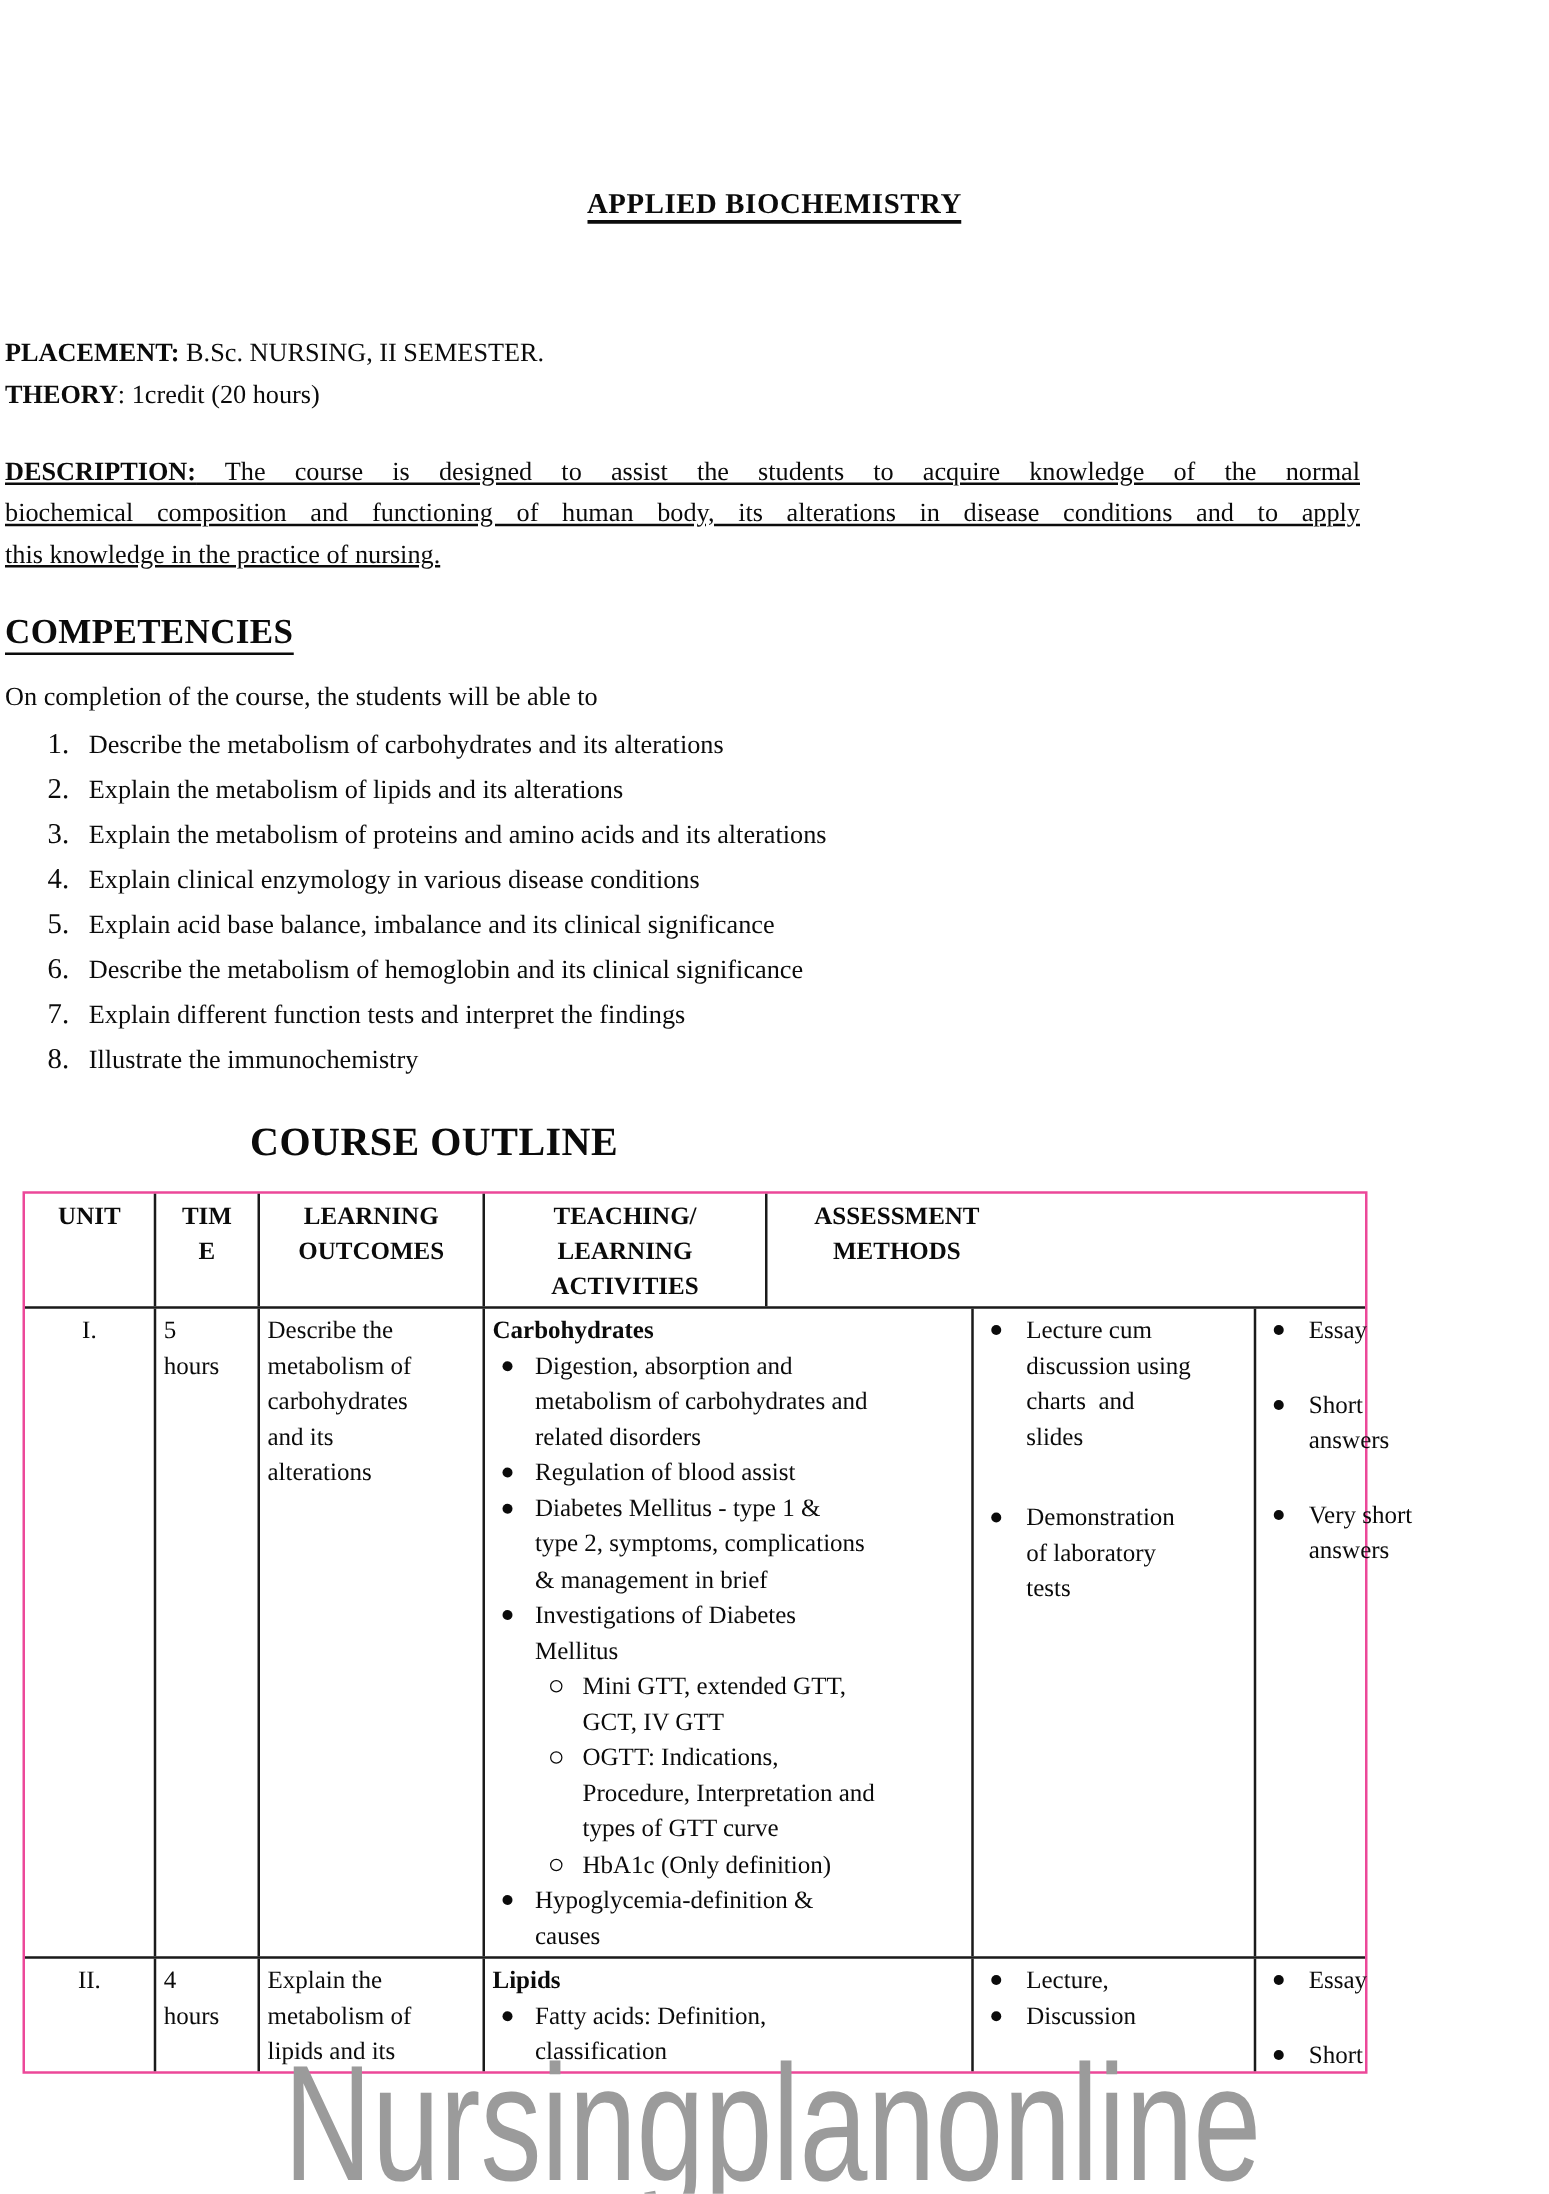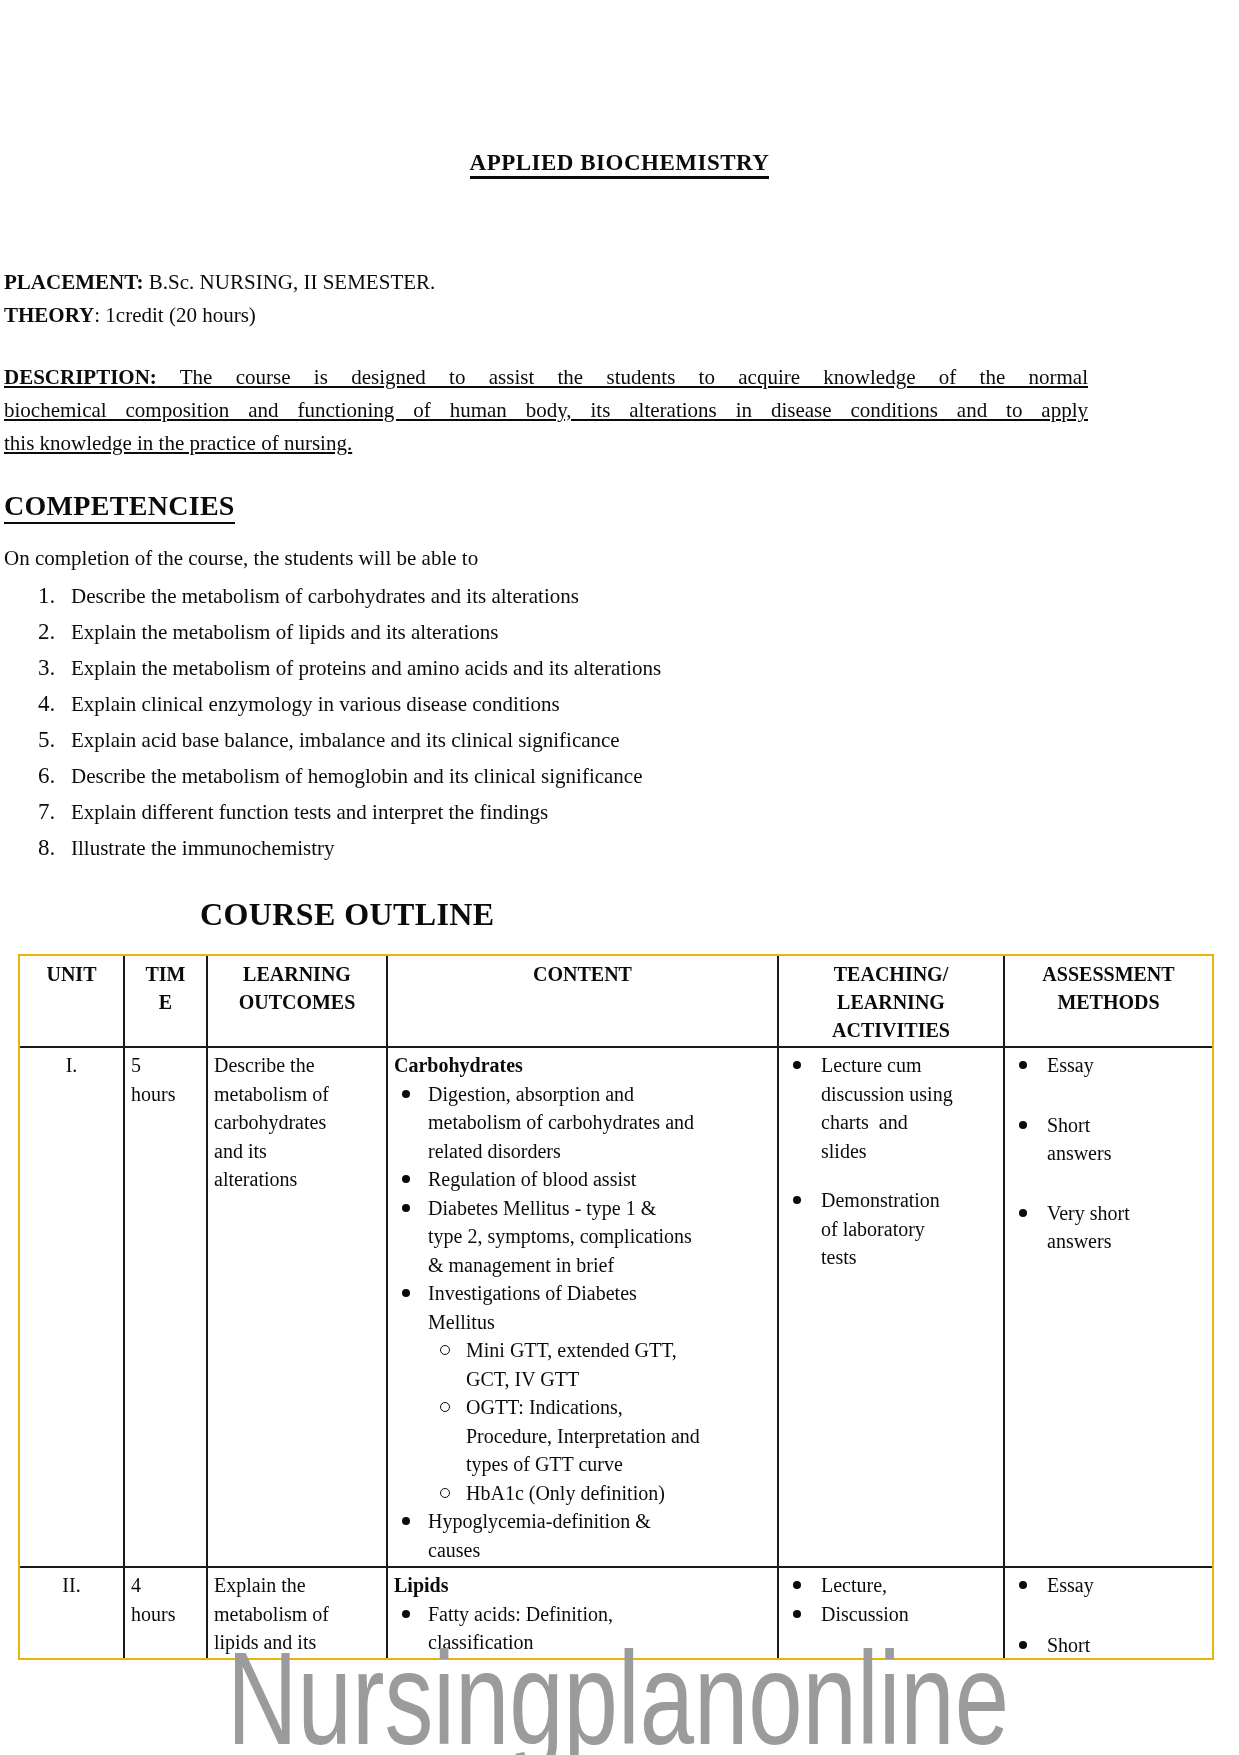--- a/index.html
+++ b/index.html
@@ -30,21 +30,21 @@
   .comp-intro{margin-top:17px;}
   .comp-list{margin-top:5px;}
   .c-item{position:relative;padding-left:67px;height:36px;line-height:33px;}
   .c-num{position:absolute;left:34px;top:-1px;font-size:23px;}
 
   
   .outline-head{margin-top:30px;margin-left:196px;}
   .outline-head .hd{font-weight:bold;font-size:32px;letter-spacing:.4px;}
 
   
-  .otable{margin-top:19px;margin-left:14px;width:1196px;border:2px solid #eab308;box-sizing:border-box;
+  .otable{margin-top:19px;margin-left:14px;width:1076px;border:2px solid #ec4899;box-sizing:border-box;
           font-size:20px;line-height:28.5px;}
   .t-row{display:flex;}
   .t-row + .t-row{border-top:2px solid #1a1a1a;}
   .t-cell{box-sizing:border-box;overflow:hidden;padding:3px 6px 0 6px;}
   .t-cell + .t-cell{border-left:2px solid #1a1a1a;}
   .col0{flex:0 0 103px;}
   .col1{flex:0 0 83px;}
   .col2{flex:0 0 180px;}
   .col3{flex:0 0 391px;}
   .col4{flex:0 0 226px;}
@@ -59,21 +59,21 @@
 
   
   .b-item{display:flex;}
   .b-mark{flex:0 0 34px;display:flex;padding-left:8px;box-sizing:border-box;}
   .wide-mark .b-mark{flex:0 0 36px;}
   .mk-disc .dot{width:8px;height:8px;background:#0b0b0b;border-radius:50%;margin-top:10px;}
   .mk-circle .dot{width:8px;height:8px;border:1.6px solid #0b0b0b;border-radius:50%;background:transparent;margin-top:9px;box-sizing:content-box;}
   .b-text{flex:1;white-space:pre-wrap;}
   .sub-list{margin-left:38px;}
   .assess .b-item + .b-item{margin-top:31px;}
-  .row0 .teach .b-item + .b-item{margin-top:21px;justify-content:center;}
+  .row0 .teach .b-item + .b-item{margin-top:36px;justify-content:center;}
 
   
   .watermark{
     position:absolute;top:1633px;left:618px;
     transform:translateX(-50%) scaleX(0.74);transform-origin:center top;
     font-family:"Liberation Sans", sans-serif;
     font-size:132px;line-height:1;white-space:nowrap;
     font-weight:400;letter-spacing:0;
   }
 </style>
@@ -116,21 +116,20 @@
     <span class="hd">COURSE OUTLINE</span>
   </div>
 
   <div class="otable">
       <div class="t-row t-hrow">
         <div class="t-cell t-head col0">UNIT</div>
         <div class="t-cell t-head col1">TIM
 E</div>
         <div class="t-cell t-head col2">LEARNING
 OUTCOMES</div>
-        <div class="t-cell t-head col3">CONTENT</div>
         <div class="t-cell t-head col4">TEACHING/
 LEARNING
 ACTIVITIES</div>
         <div class="t-cell t-head col5">ASSESSMENT
 METHODS</div>
       </div>
       <div class="t-row row0">
         <div class="t-cell col0 unit-cell pre">I.</div>
         <div class="t-cell col1 pre">5
 hours</div>

